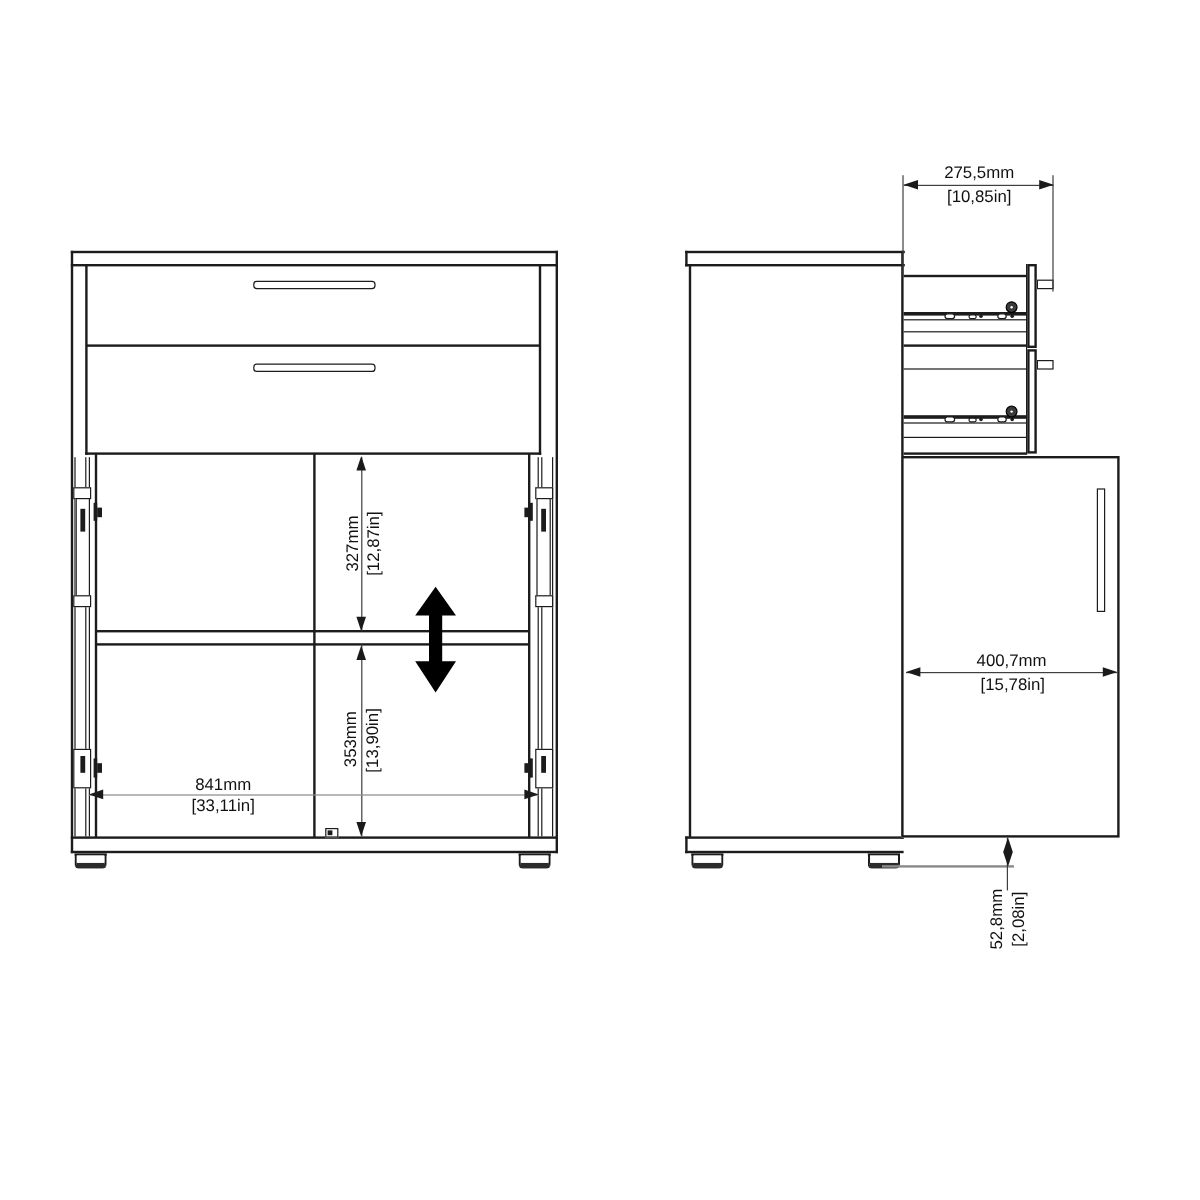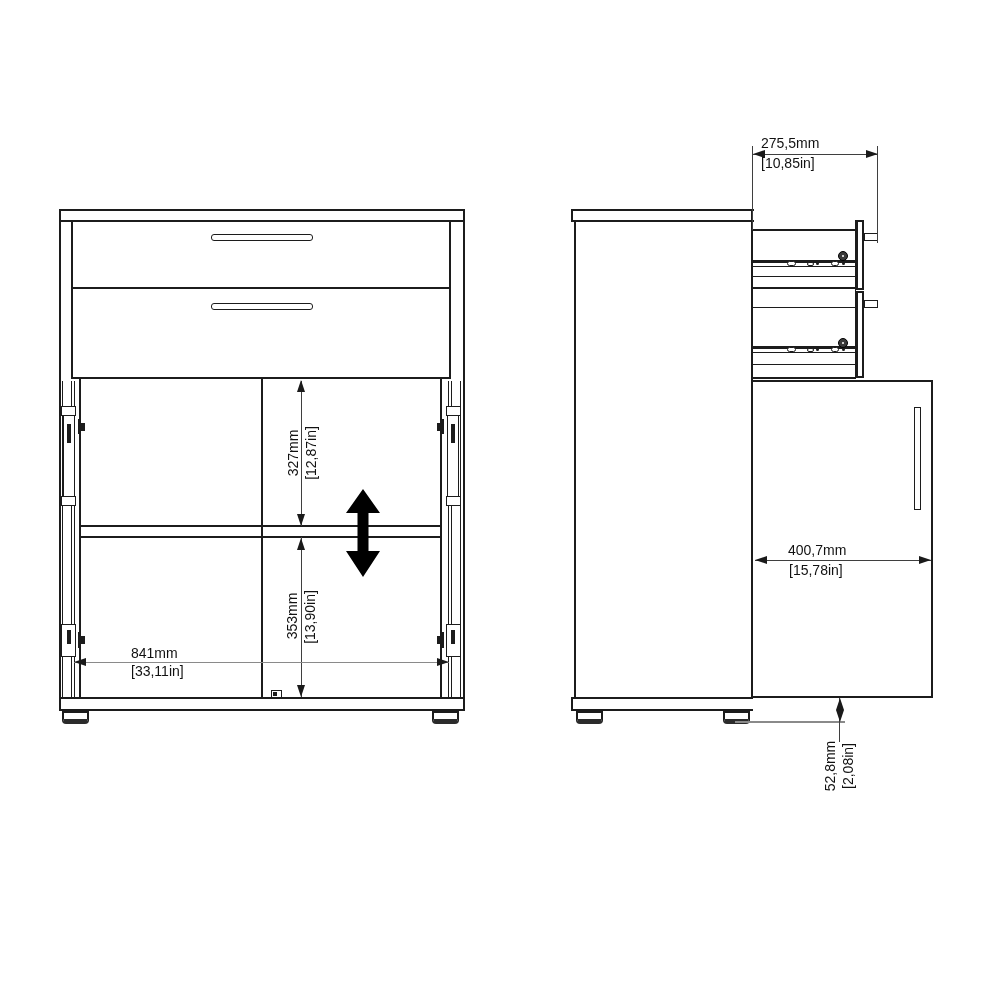--- a/index.html
+++ b/index.html
@@ -3,21 +3,21 @@
 <meta charset="utf-8">
 <style>
   html,body{margin:0;padding:0;background:#fff;}
   #canvas{position:relative;width:1000px;height:1000px;background:#ffffff;overflow:hidden;
           font-family:"Liberation Sans", sans-serif;}
   .l{position:absolute;background:#1c1c1c;}
   .lt{position:absolute;background:#8a8a8a;}
   .dl{position:absolute;background:#3f3f3f;}
   .box{position:absolute;border:2px solid #1c1c1c;background:#fff;box-sizing:border-box;}
   .thin{position:absolute;border:1px solid #1c1c1c;background:#fff;box-sizing:border-box;}
-  .lab{position:absolute;width:110px;text-align:left;font-size:14px;color:#111;white-space:nowrap;}
+  .lab{position:absolute;width:110px;text-align:center;font-size:14px;color:#111;white-space:nowrap;}
   .vlab{position:absolute;width:110px;text-align:center;font-size:14px;color:#111;white-space:nowrap;
         transform:rotate(-90deg);}
   .au,.ad,.al,.ar{position:absolute;width:0;height:0;}
   .au{border-left:4px solid transparent;border-right:4px solid transparent;border-bottom:12px solid #1a1a1a;}
   .ad{border-left:4px solid transparent;border-right:4px solid transparent;border-top:12px solid #1a1a1a;}
   .al{border-top:4px solid transparent;border-bottom:4px solid transparent;border-right:12px solid #1a1a1a;}
   .ar{border-top:4px solid transparent;border-bottom:4px solid transparent;border-left:12px solid #1a1a1a;}
   .fill{position:absolute;background:#1c1c1c;}
   .foot{position:absolute;border:2px solid #1c1c1c;border-bottom:5px solid #2b2b2b;
         border-radius:0 0 4px 4px;background:#fff;box-sizing:border-box;}

